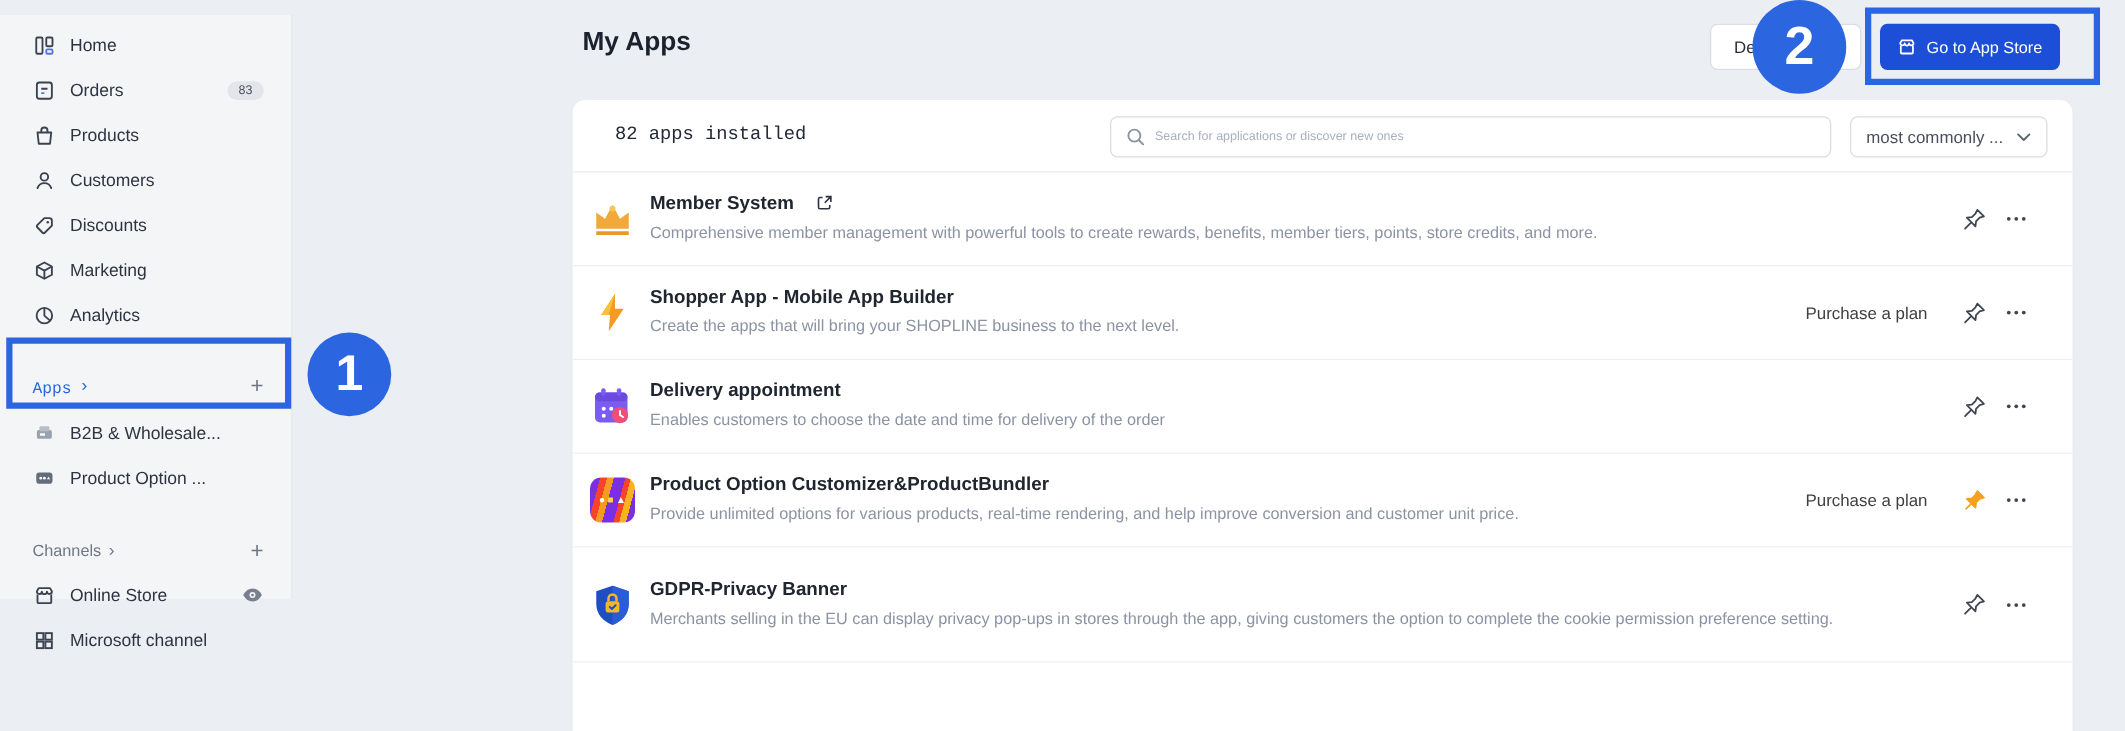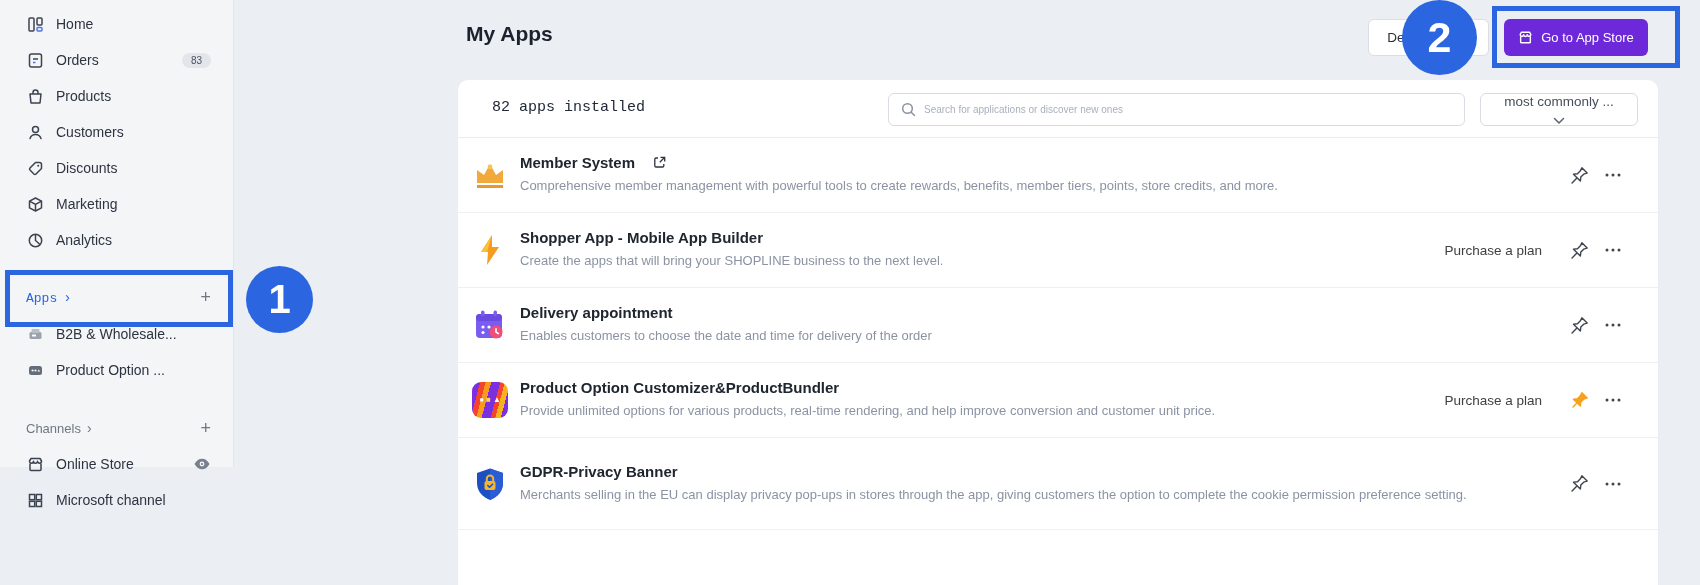--- a/index.html
+++ b/index.html
@@ -6,21 +6,21 @@
   html,body { width:1700px; height:585px; overflow:hidden; }
   body {
     font-family:"Liberation Sans", sans-serif;
     background:#ebeef3;
     position:relative;
     color:#2d3441;
   }
 
   
   .sidebar {
-    position:absolute; left:0; top:0; width:234px; height:467px;
+    position:absolute; left:0; top:12px; width:234px; height:467px;
     background:#f4f5f7; border-right:1px solid #e3e5e9;
   }
   .sb-item {
     display:flex; align-items:center; height:36px;
     padding:0 22px 0 26px; gap:12px;
     font-size:14px; color:#2d3441; font-weight:500; cursor:pointer;
   }
   .sb-item:first-child { margin-top:6px; }
   .sb-icon { width:18px; height:18px; flex:none; display:flex; align-items:center; justify-content:center; }
   .sb-badge {
@@ -43,21 +43,21 @@
     font-size:21px; font-weight:700; color:#1b222e;
   }
   .btn-develop {
     position:absolute; left:1368px; top:19px; width:121px; height:37px;
     background:#ffffff; border:1px solid #dadde3; border-radius:6px;
     font-size:13.5px; color:#2a303b; font-weight:500;
     display:flex; align-items:center; justify-content:center; cursor:pointer;
   }
   .btn-appstore {
     position:absolute; left:1504px; top:19px; width:144px; height:37px;
-    background:#6d28d9; border:none; border-radius:6px;
+    background:#1d4ed8; border:none; border-radius:6px;
     font-size:13px; color:#ffffff; font-weight:500;
     display:flex; align-items:center; justify-content:center; gap:8px; cursor:pointer;
   }
 
   
   .card {
     position:absolute; left:458px; top:80px; width:1200px; height:505px;
     background:#ffffff; border-radius:10px 10px 0 0;
     box-shadow:0 1px 2px rgba(30,40,60,.04);
   }
@@ -73,21 +73,21 @@
   }
   .search-box input {
     flex:1; border:none; outline:none; font-size:10px;
     font-family:"Liberation Sans", sans-serif; color:#3a414d; background:transparent;
   }
   .search-box input::placeholder { color:#a9b0bc; }
   .sort-box {
     position:absolute; left:1022px; top:13px; width:158px; height:33px;
     border:1px solid #d9dce2; border-radius:6px; background:#fff;
     display:flex; align-items:center; justify-content:space-between;
-    padding:0 12px; font-size:13.5px; color:#474f5c; cursor:pointer;flex-direction:column;
+    padding:0 12px; font-size:13.5px; color:#474f5c; cursor:pointer;
   }
 
   
   .app-row {
     display:flex; align-items:center;
     height:75px; padding:0 32px 0 14px;
     border-bottom:1px solid #eef0f3; cursor:pointer;
   }
   .app-row.tall { height:92px; }
   .app-icon {

